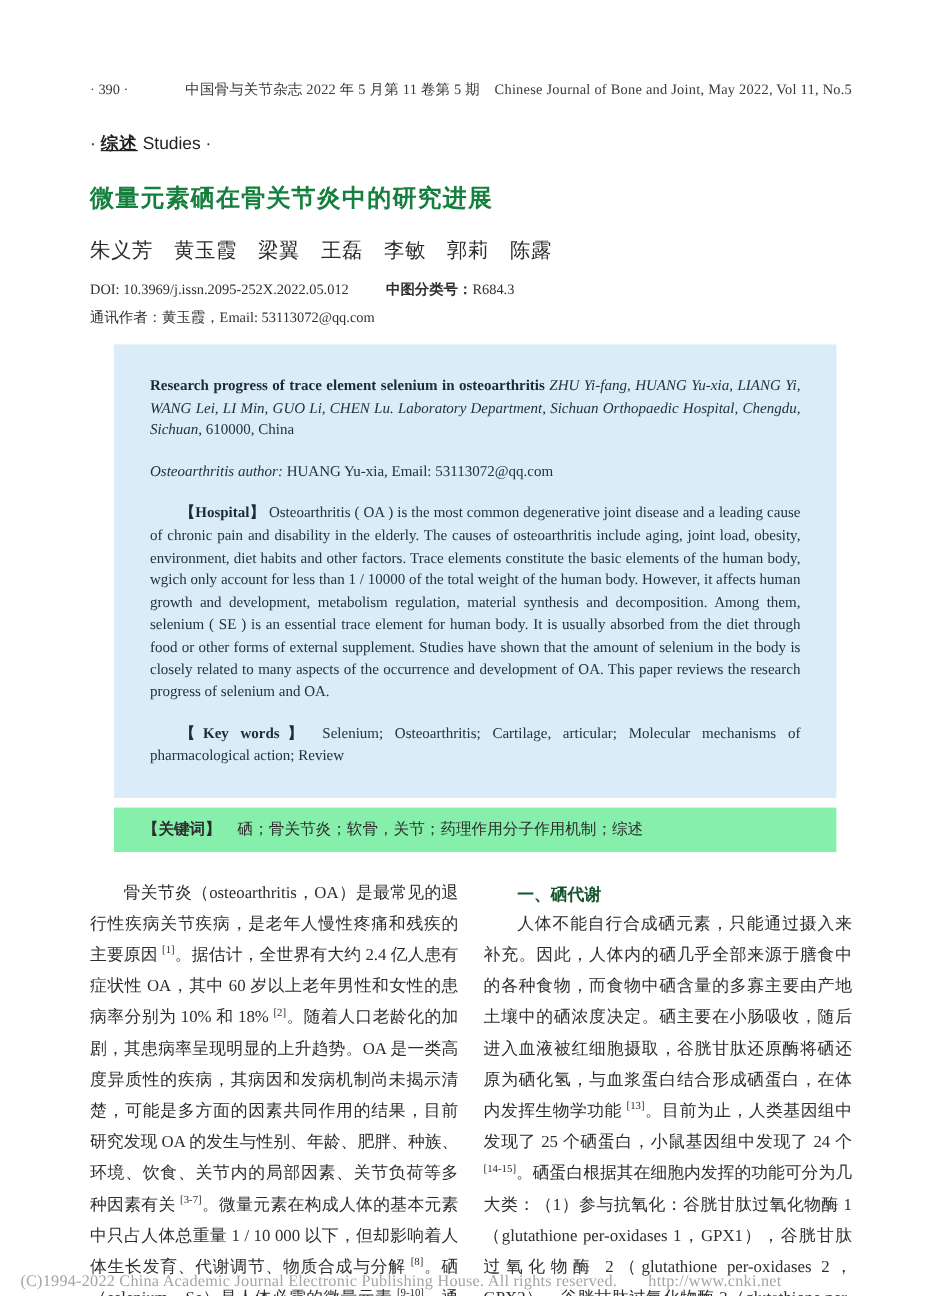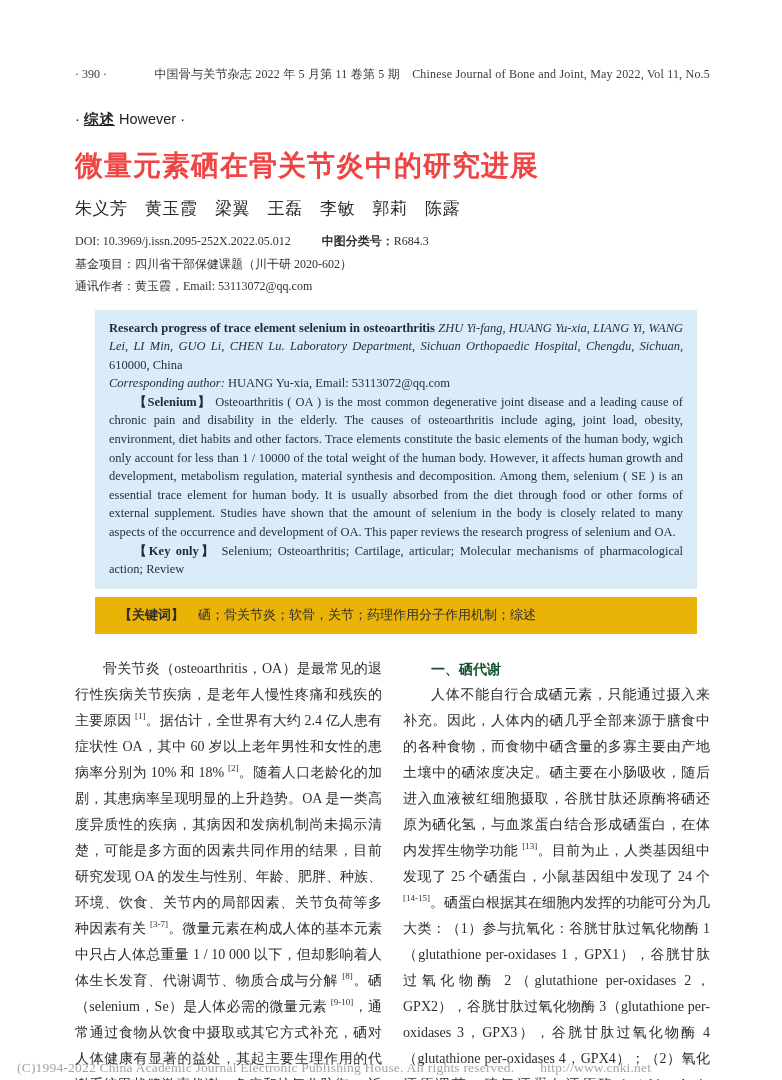--- a/index.html
+++ b/index.html
@@ -30,22 +30,22 @@
     margin-top:27px;
     font-size:14.5px;color:#222;
     font-family:"Liberation Sans","DejaVu Sans",sans-serif;
   }
   .section-label .cn{font-weight:bold;letter-spacing:1px;text-decoration:underline;}
   .section-label .en{font-weight:normal;}
 
   
   .article-title{
     margin:22px 0 0 0;
-    font-size:28px;line-height:30px;
-    font-weight:bold;color:#ef4444;
+    font-size:20px;line-height:30px;
+    font-weight:bold;color:#15803d;
     font-family:"Liberation Sans","DejaVu Sans",sans-serif;
     letter-spacing:1px;
   }
   .authors{
     margin-top:16px;
     font-size:17px;color:#2b2b2b;
     letter-spacing:.5px;
   }
 
   
@@ -58,28 +58,28 @@
   .clc{margin-left:28px;}
 
   
   .abstract-block{
     margin:12px 13px 0 20px;
     background:#d9ecf7;
     padding:9px 14px 10px 14px;
     font-size:12.5px;line-height:18.6px;
     text-align:justify;color:#23323c;
   }
-  .abstract-block p{margin:0;}
+  .abstract-block p{margin:16px;}
   .abstract-block .indent{text-indent:2em;}
   .abstract-block b{color:#1d2b34;}
 
   
   .cn-keywords{
     margin:8px 13px 0 20px;
-    background:#eab308;
+    background:#86efac;
     min-height:37px;
     display:flex;align-items:center;
     padding-left:24px;box-sizing:border-box;
     font-size:13px;color:#2e2e2e;
   }
   .cn-keywords .label{margin-right:14px;}
 
   
   .columns{
     display:flex;gap:21px;
@@ -117,53 +117,52 @@
   <div class="content">
 
     <div class="runhead">
       <span>· 390 ·</span>
       <span class="journal-line">中国骨与关节杂志 2022 年 5 月第 11 卷第 5 期　Chinese Journal of Bone and Joint, May 2022, Vol 11, No.5</span>
     </div>
 
     <div class="section-label">
       <span>·</span>
       <span class="cn">综述</span>
-      <span class="en">However</span>
+      <span class="en">Studies</span>
       <span>·</span>
     </div>
 
     <h1 class="article-title">微量元素硒在骨关节炎中的研究进展</h1>
     <div class="authors">朱义芳　黄玉霞　梁翼　王磊　李敏　郭莉　陈露</div>
 
     <div class="meta">
       <div class="row">
         <span>DOI: 10.3969/j.issn.2095-252X.2022.05.012</span>
         <span class="clc"><span class="bold-cn">中图分类号：</span><span>R684.3</span></span>
       </div>
-      <div class="row">基金项目：四川省干部保健课题（川干研 2020-602）</div>
       <div class="row">通讯作者：黄玉霞，Email: 53113072@qq.com</div>
     </div>
 
     <div class="abstract-block">
       <p>
         <b>Research progress of trace element selenium in osteoarthritis</b>
         <i>ZHU Yi-fang, HUANG Yu-xia, LIANG Yi, WANG Lei, LI Min, GUO Li, CHEN Lu.</i>
         <i>Laboratory Department, Sichuan Orthopaedic Hospital, Chengdu, Sichuan,</i>
         <span>610000, China</span>
       </p>
       <p>
-        <i>Corresponding author:</i>
+        <i>Osteoarthritis author:</i>
         <span>HUANG Yu-xia, Email: 53113072@qq.com</span>
       </p>
       <p class="indent">
-        <b>【Selenium】</b>
+        <b>【Hospital】</b>
         <span>Osteoarthritis ( OA ) is the most common degenerative joint disease and a leading cause of chronic pain and disability in the elderly. The causes of osteoarthritis include aging, joint load, obesity, environment, diet habits and other factors. Trace elements constitute the basic elements of the human body, wgich only account for less than 1 / 10000 of the total weight of the human body. However, it affects human growth and development, metabolism regulation, material synthesis and decomposition. Among them, selenium ( SE ) is an essential trace element for human body. It is usually absorbed from the diet through food or other forms of external supplement. Studies have shown that the amount of selenium in the body is closely related to many aspects of the occurrence and development of OA. This paper reviews the research progress of selenium and OA.</span>
       </p>
       <p class="indent">
-        <b>【Key only】</b>
+        <b>【Key words】</b>
         <span>Selenium;  Osteoarthritis;  Cartilage, articular;  Molecular mechanisms of pharmacological action;  Review</span>
       </p>
     </div>
 
     <div class="cn-keywords">
       <span class="label bold-cn">【关键词】</span>
       <span>硒；骨关节炎；软骨，关节；药理作用分子作用机制；综述</span>
     </div>
 
     <div class="columns">

